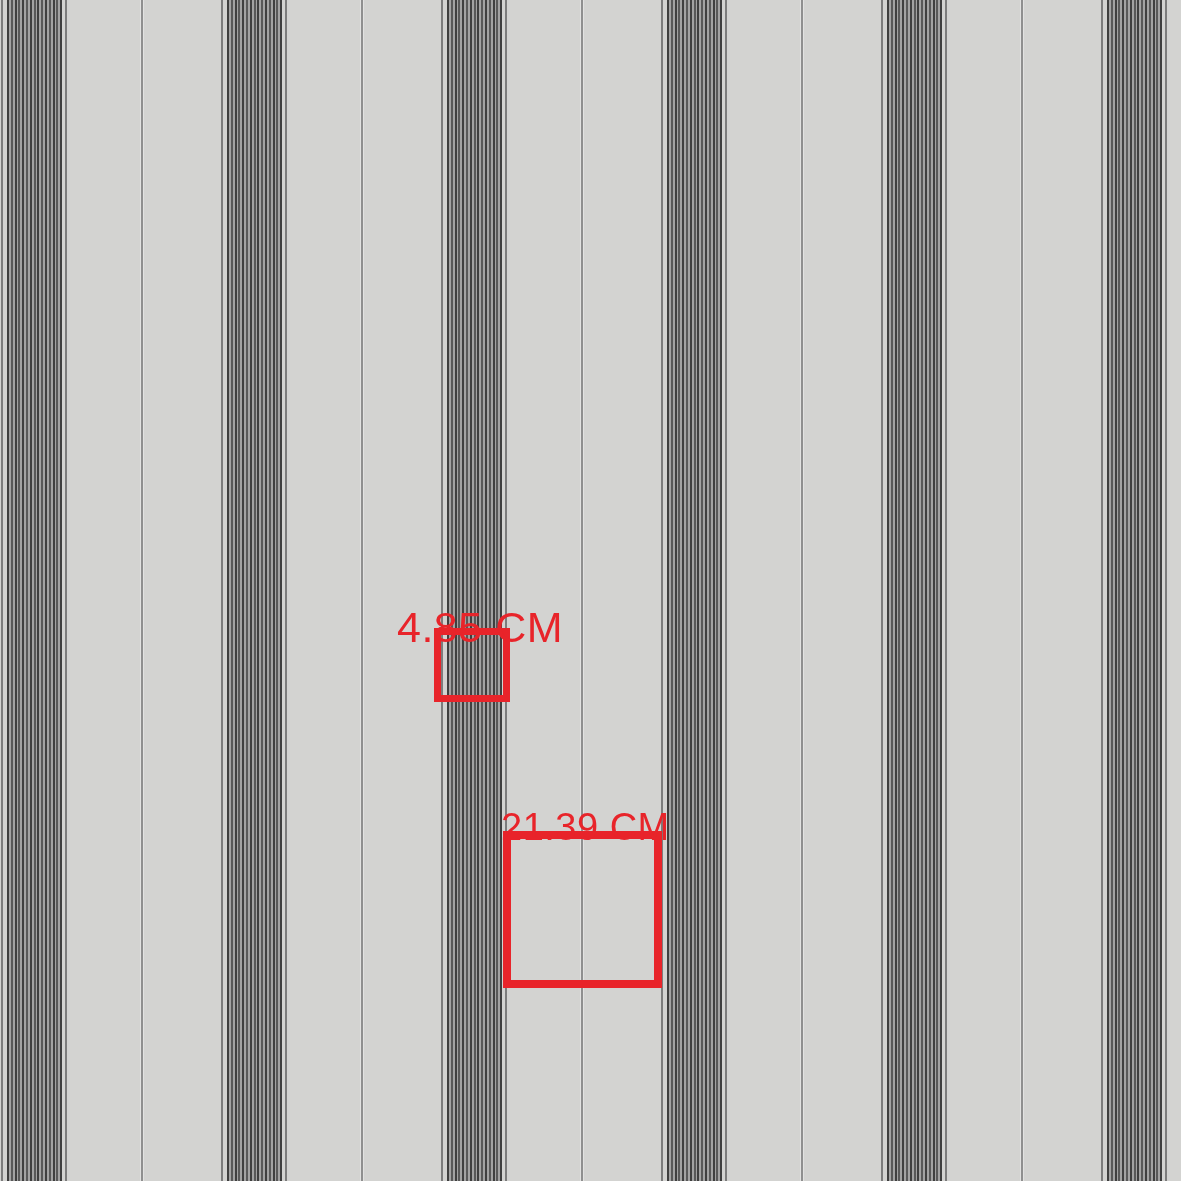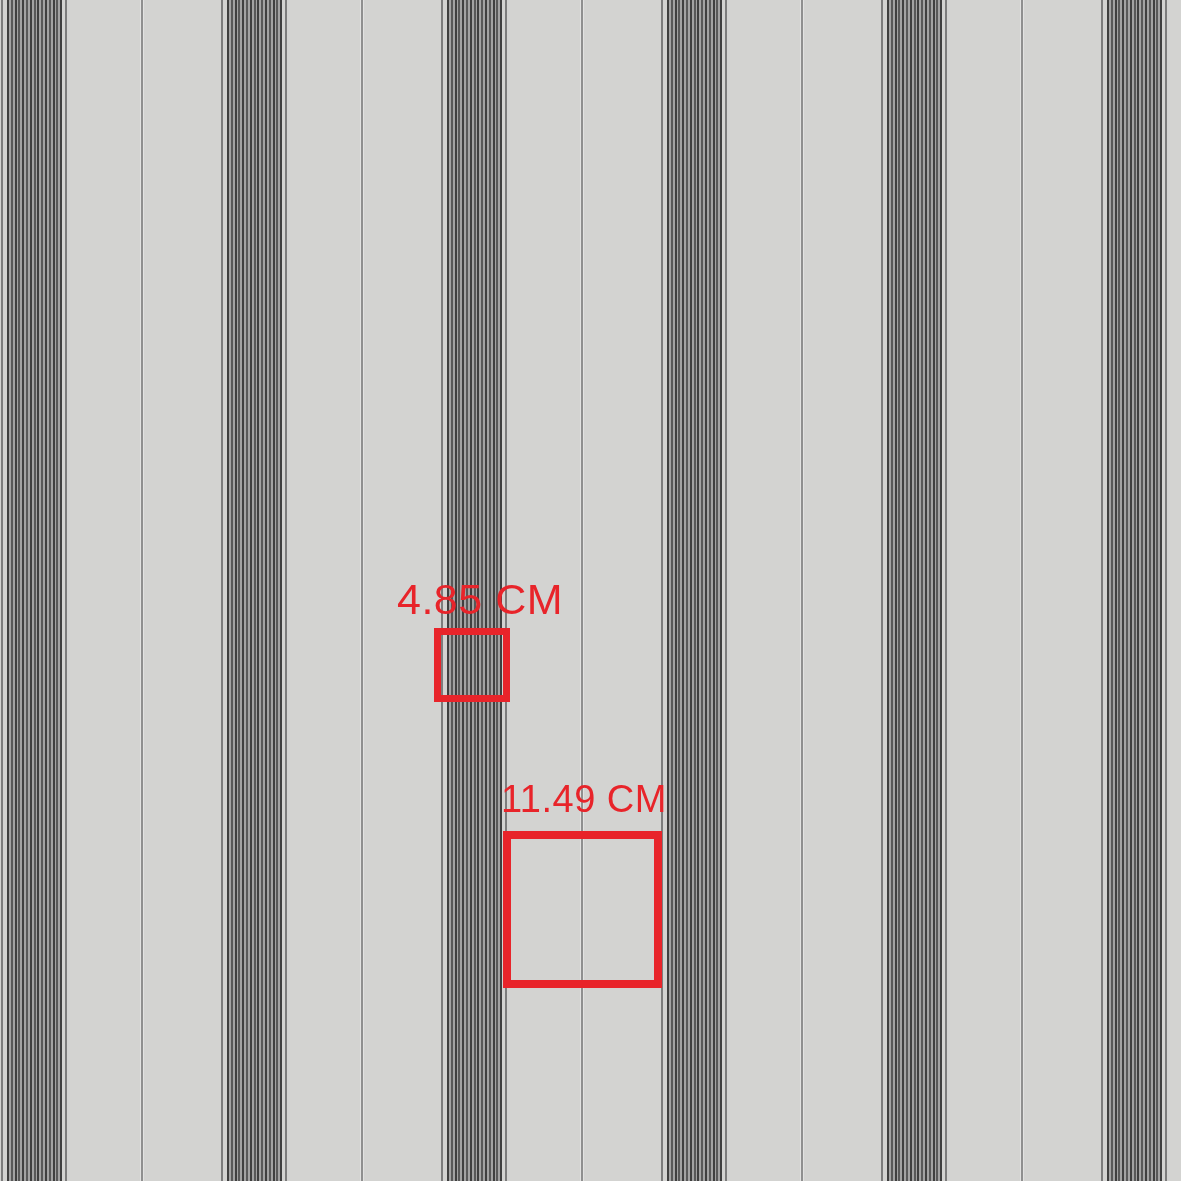--- a/index.html
+++ b/index.html
@@ -56,20 +56,21 @@
     border-color: var(--accent-red, #e8242a);
     background: transparent;
   }
   .scale-label {
     position: absolute;
     color: var(--accent-red, #e8242a);
     line-height: 1;
     white-space: nowrap;
     letter-spacing: 0.5px;
     font-weight: 400;
+    margin-top: 28px;
   }
 </style>
 </head>
 <body>
 
 <div id="canvas">
   <div id="stripes">
       <div class="stripe-group" style="left: 1px; width: 66px;">
         <div class="stripe-edge-line" style="left: 0px; width: 2px;"></div>
         <div class="stripe-band" style="left: 6px; width: 55px;"></div>
@@ -104,14 +105,14 @@
       <div class="pinstripe-line" style="left: 361px; width: 2px;"></div>
       <div class="pinstripe-line" style="left: 581px; width: 2px;"></div>
       <div class="pinstripe-line" style="left: 801px; width: 2px;"></div>
       <div class="pinstripe-line" style="left: 1021px; width: 2px;"></div>
     </div>
 
   <div class="scale-box" style="left: 434px; top: 628px; width: 76px; height: 74px; border-width: 7px;"></div>
   <div class="scale-label" style="left: 397px; top: 578px; font-size: 43px;">4.85 CM</div>
 
   <div class="scale-box" style="left: 503px; top: 831px; width: 159px; height: 157px; border-width: 8px;"></div>
-  <div class="scale-label" style="left: 501px; top: 780px; font-size: 38px;">11.49 CM</div>
+  <div class="scale-label" style="left: 501px; top: 780px; font-size: 38px;">21.39 CM</div>
 </div>
 
 </body></html>

